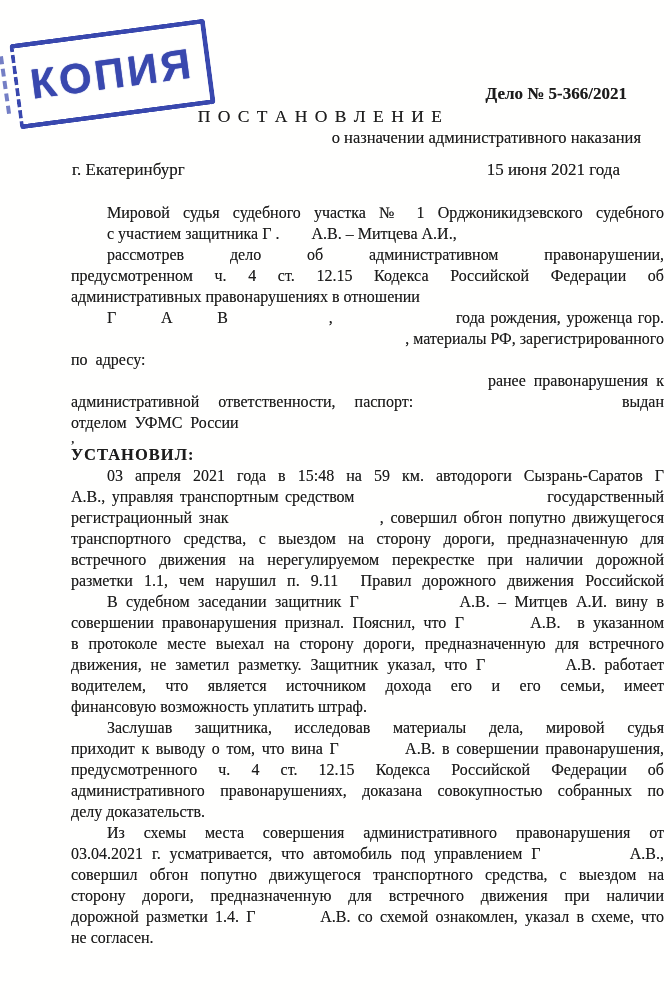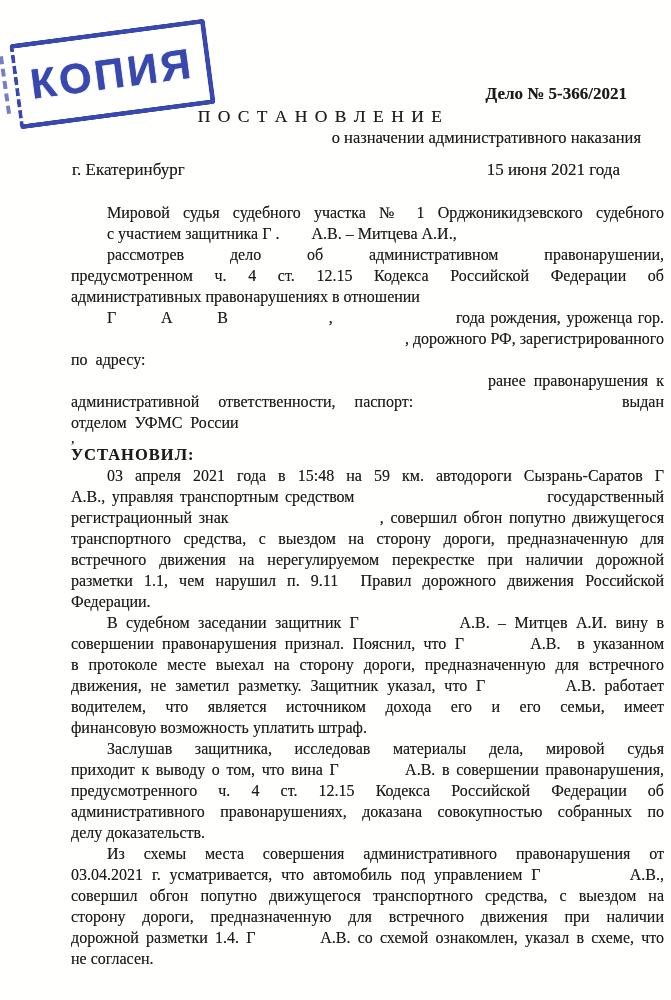--- a/index.html
+++ b/index.html
@@ -89,34 +89,33 @@
     <span>15 июня 2021 года</span>
   </div>
 
   <div class="body">
       <div class="line j ind">Мировой судья судебного участка № 1 Орджоникидзевского судебного</div>
       <div class="line l ind">с участием защитника Г .        А.В. – Митцева А.И.,</div>
       <div class="line j ind">рассмотрев дело об административном правонарушении,</div>
       <div class="line j">предусмотренном ч. 4 ст. 12.15 Кодекса Российской Федерации об</div>
       <div class="line l">административных правонарушениях в отношении</div>
       <div class="line j ind">Г        А        В                  ,                      года рождения, уроженца гор.</div>
-      <div class="line r">, дорожного РФ, зарегистрированного</div>
+      <div class="line r">, материалы РФ, зарегистрированного</div>
       <div class="line l">по  адресу:</div>
       <div class="line r">ранее  правонарушения  к</div>
       <div class="line j">административной  ответственности,  паспорт:                      выдан</div>
       <div class="line c">отделом  УФМС  России</div>
       <div class="line c small">,</div>
       <div class="line c head">УСТАНОВИЛ:</div>
       <div class="line j ind">03 апреля 2021 года в 15:48 на 59 км. автодороги Сызрань-Саратов Г</div>
       <div class="line j">А.В., управляя транспортным средством                              государственный</div>
       <div class="line j">регистрационный знак                       , совершил обгон попутно движущегося</div>
       <div class="line j">транспортного средства, с выездом на сторону дороги, предназначенную для</div>
       <div class="line j">встречного движения на нерегулируемом перекрестке при наличии дорожной</div>
       <div class="line j">разметки 1.1, чем нарушил п. 9.11  Правил дорожного движения Российской</div>
-      <div class="line l">Федерации.</div>
       <div class="line j ind">В судебном заседании защитник Г            А.В. – Митцев А.И. вину в</div>
       <div class="line j">совершении правонарушения признал. Пояснил, что Г        А.В.  в указанном</div>
       <div class="line j">в протоколе месте выехал на сторону дороги, предназначенную для встречного</div>
       <div class="line j">движения, не заметил разметку. Защитник указал, что Г         А.В. работает</div>
       <div class="line j">водителем, что является источником дохода его и его семьи, имеет</div>
       <div class="line l">финансовую возможность уплатить штраф.</div>
       <div class="line j ind">Заслушав защитника, исследовав материалы дела, мировой судья</div>
       <div class="line j">приходит к выводу о том, что вина Г          А.В. в совершении правонарушения,</div>
       <div class="line j">предусмотренного ч. 4 ст. 12.15 Кодекса Российской Федерации об</div>
       <div class="line j">административного правонарушениях, доказана совокупностью собранных по</div>

